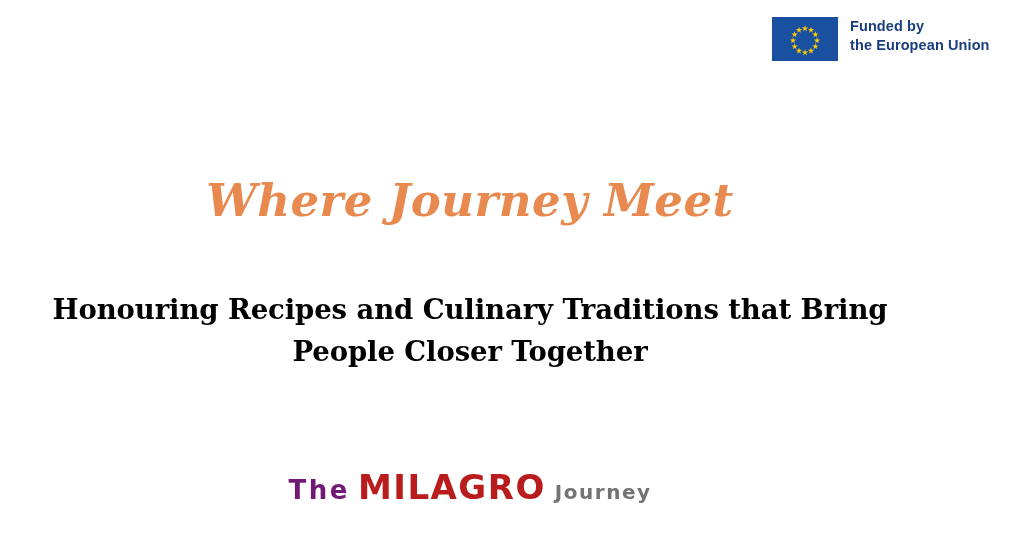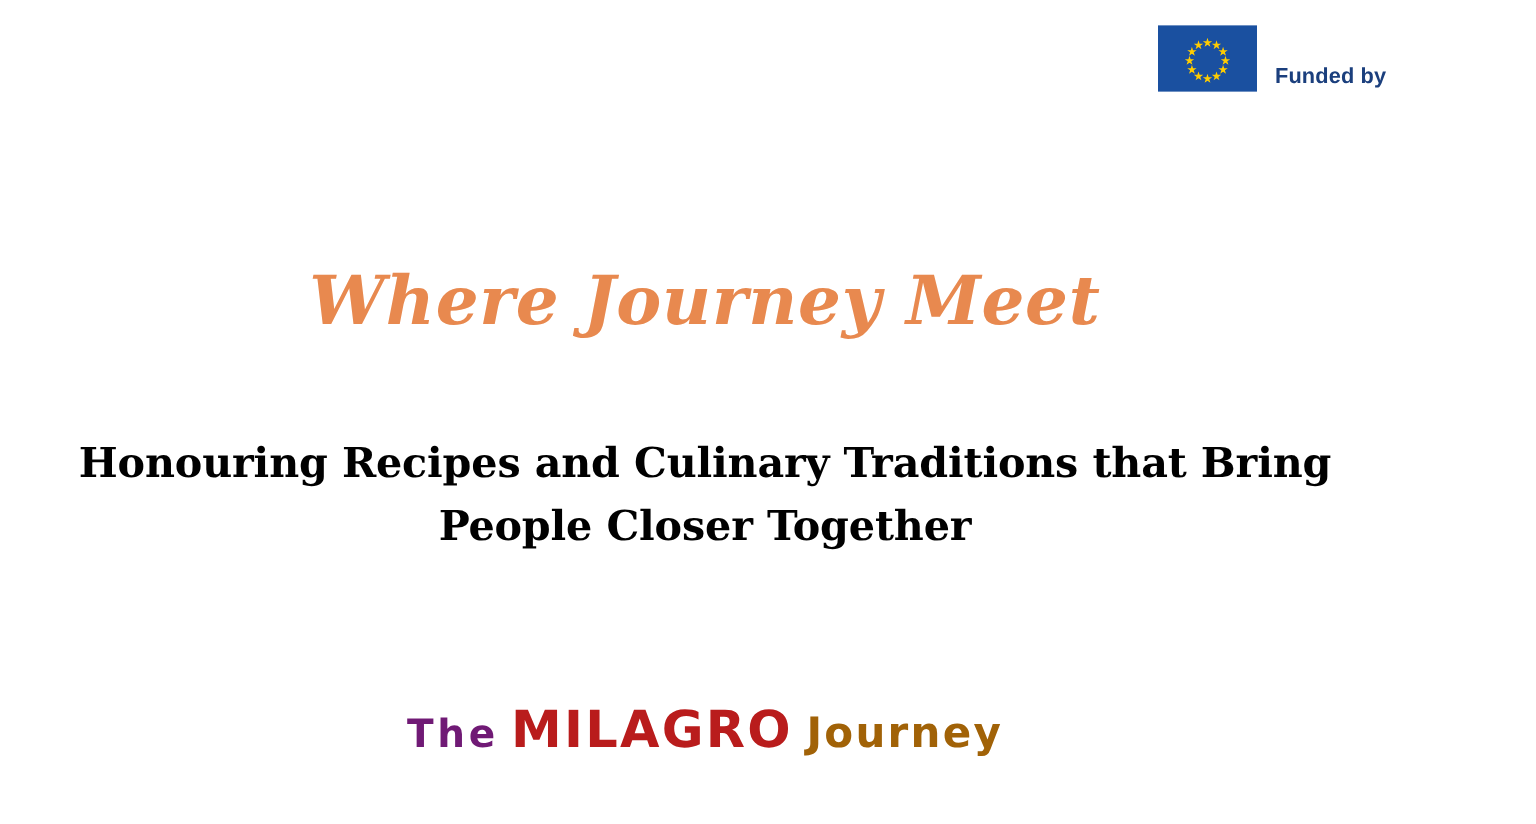--- a/index.html
+++ b/index.html
@@ -20,21 +20,21 @@
     height: 549px;
     background: #ffffff;
   }
 
   
   .eu-emblem {
     position: absolute;
     top: 17px;
     left: 772px;
     display: flex;
-    align-items: flex-end;
+    align-items: flex-start;
     gap: 12px;
   }
   .eu-flag {
     width: 66px;
     height: 44px;
     background: #1a50a0;
     display: block;
     flex: 0 0 auto;
   }
   .eu-flag svg {
@@ -106,23 +106,23 @@
     letter-spacing: 2.5px;
     font-size: 26px;
   }
   .logo .lw-milagro {
     color: #b91c1c;
     letter-spacing: 1.5px;
     font-size: 34px;
     margin-left: 8px;
   }
   .logo .lw-journey {
-    color: #a16207;
+    color: #737373;
     letter-spacing: 1.5px;
-    font-size: 28px;
+    font-size: 20px;
     margin-left: 9px;
   }
 </style>
 </head>
 <body>
 
 <div class="slide">
 
   <div class="eu-emblem">
     <span class="eu-flag">
@@ -140,20 +140,21 @@
           <polygon points="27,30.59 27.74,32.87 30.14,32.87 28.2,34.28 28.94,36.56 27,35.15 25.06,36.56 25.8,34.28 23.86,32.87 26.26,32.87"></polygon>
           <polygon points="22.61,26.2 23.35,28.48 25.75,28.48 23.81,29.89 24.55,32.17 22.61,30.76 20.67,32.17 21.41,29.89 19.47,28.48 21.87,28.48"></polygon>
           <polygon points="21,20.2 21.74,22.48 24.14,22.48 22.2,23.89 22.94,26.17 21,24.76 19.06,26.17 19.8,23.89 17.86,22.48 20.26,22.48"></polygon>
           <polygon points="22.61,14.2 23.35,16.48 25.75,16.48 23.81,17.89 24.55,20.17 22.61,18.76 20.67,20.17 21.41,17.89 19.47,16.48 21.87,16.48"></polygon>
           <polygon points="27,9.81 27.74,12.09 30.14,12.09 28.2,13.5 28.94,15.78 27,14.37 25.06,15.78 25.8,13.5 23.86,12.09 26.26,12.09"></polygon>
         </g>
       </svg>
     </span>
     <span class="eu-text">
       <span class="eu-line">Funded by</span>
+      <span class="eu-line">the European Union</span>
     </span>
   </div>
 
   <div class="title">Where Journey Meet</div>
 
   <div class="subtitle">Honouring Recipes and Culinary Traditions that Bring People Closer Together</div>
 
   <div class="logo">
     <span class="lw lw-the">The</span><span class="lw lw-milagro">MILAGRO</span><span class="lw lw-journey">Journey</span>
   </div>

